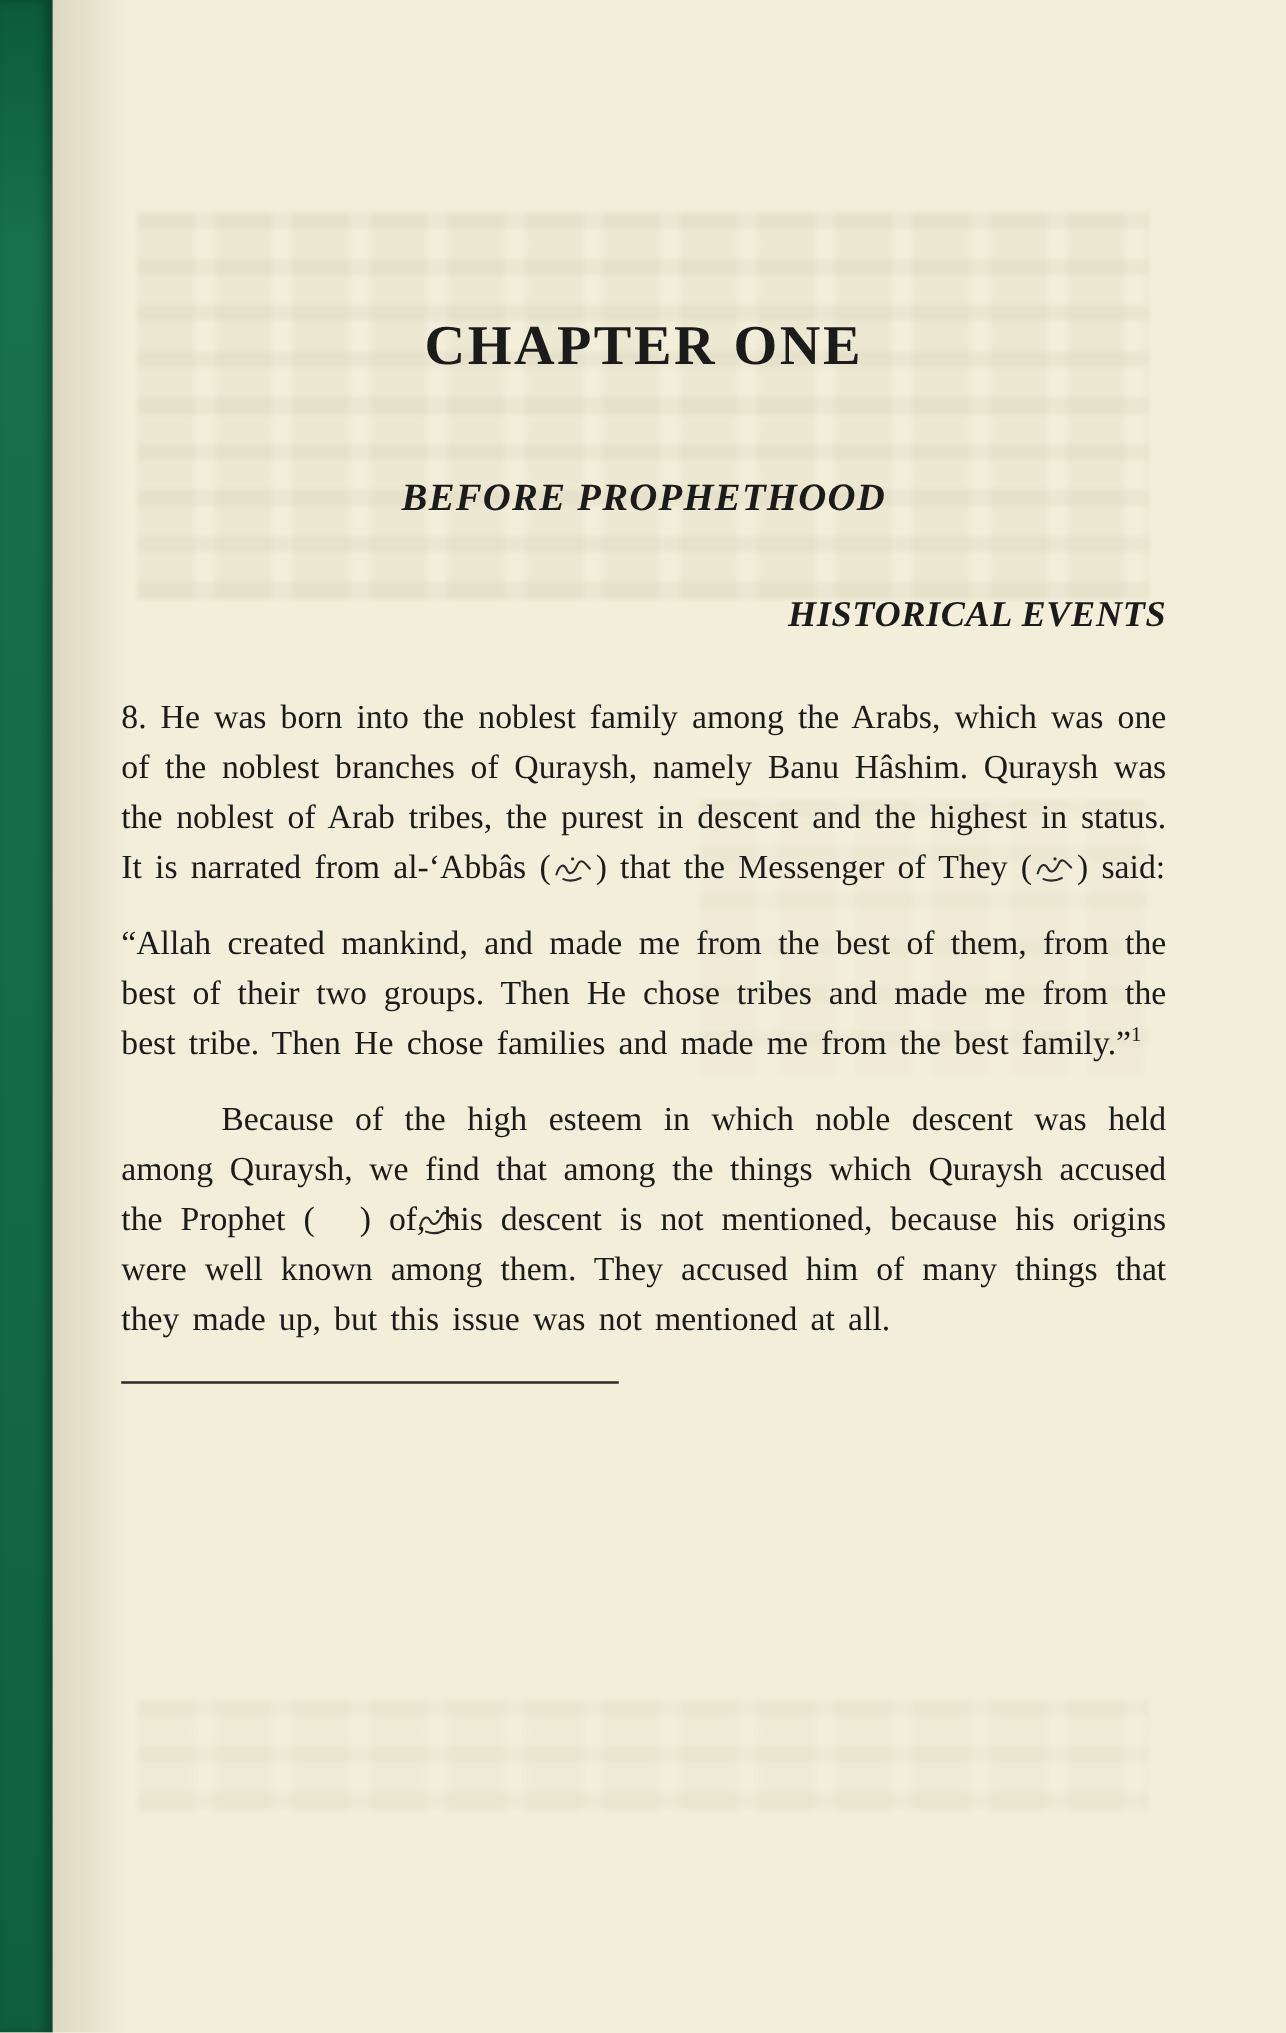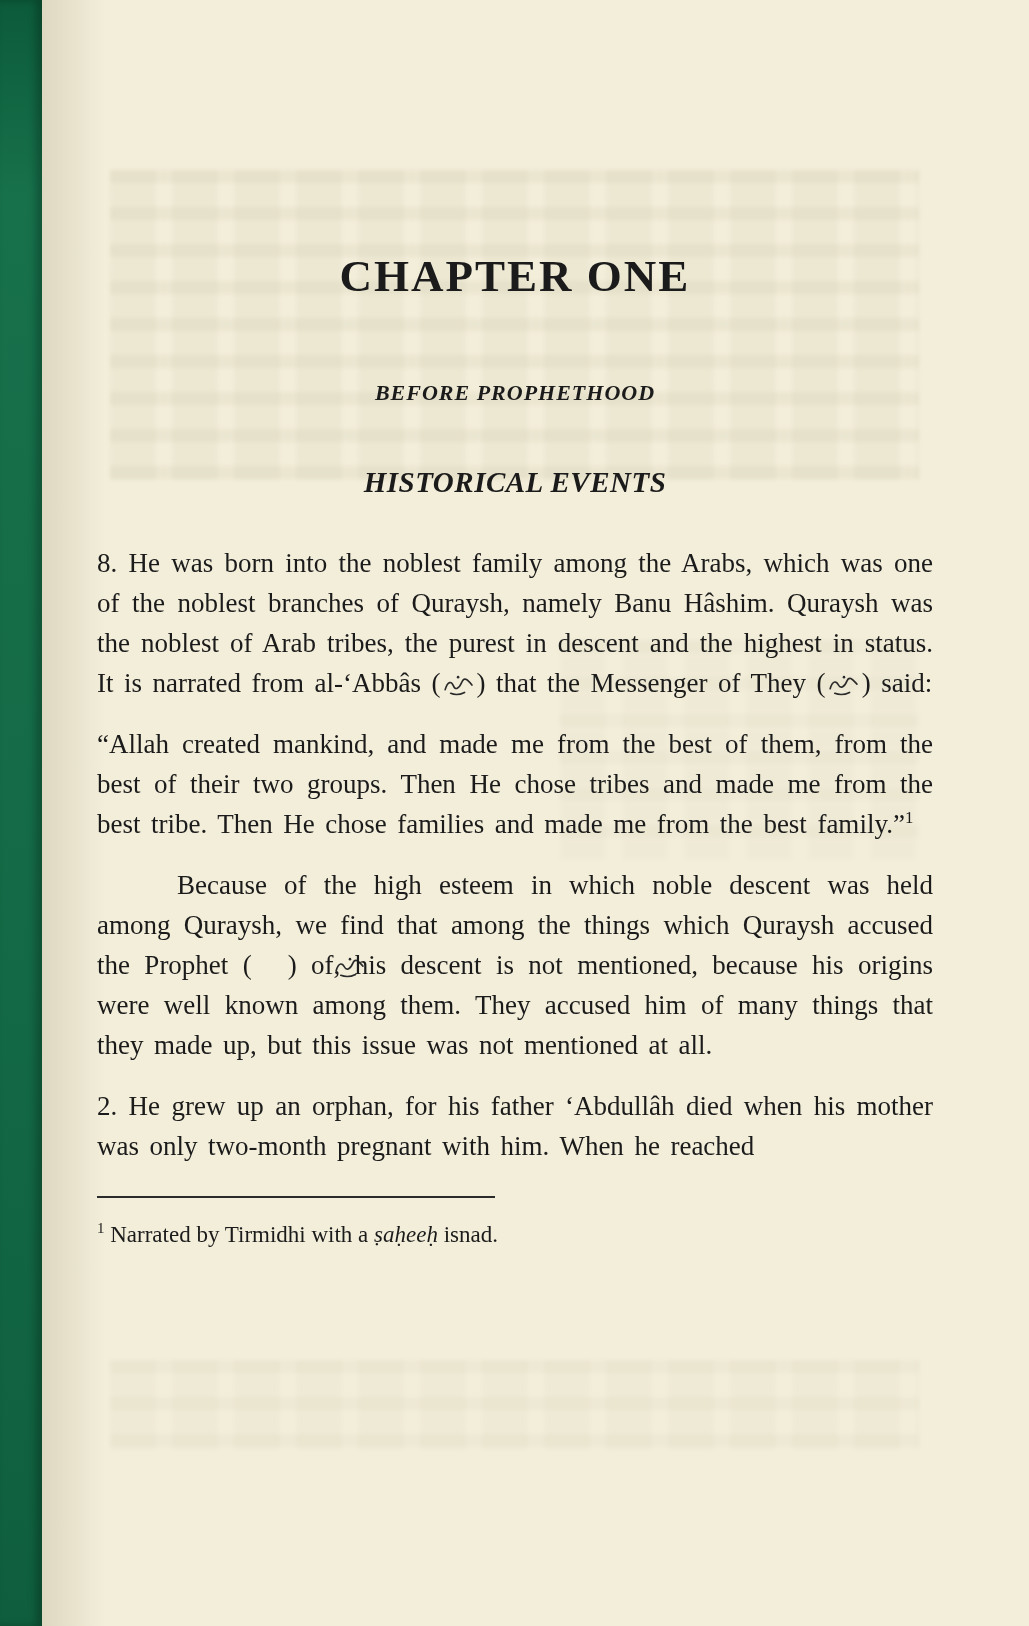--- a/index.html
+++ b/index.html
@@ -45,29 +45,29 @@
   }
 
   h1 {
     margin: 0 0 78px 0;
     font-size: 45px; font-weight: 700;
     letter-spacing: 2px;
     text-align: center;
   }
   h2 {
     margin: 0 0 60px 0;
-    font-size: 22px; font-weight: 700; font-style: italic;
+    font-size: 31px; font-weight: 700; font-style: italic;
     letter-spacing: 1px;
     text-align: center;
   }
   h3 {
     margin: 0 0 44px 0;
     font-size: 29px; font-weight: 700; font-style: italic;
     letter-spacing: 0.5px;
-    text-align: center;
+    text-align: right;
   }
 
   p.body {
     margin: 0 0 21px 0;
     font-size: 27px;
     line-height: 40px;
     text-align: justify;
     word-spacing: 0.14em;
   }
   p.indent { text-indent: 80px; }
@@ -142,20 +142,18 @@
           </svg></span><span>) said:</span></p>
 
     <p class="body"><span>“Allah created mankind, and made me from the best of them, from the best of their two groups. Then He chose tribes and made me from the best tribe. Then He chose families and made me from the best family.”</span><sup class="fnref">1</sup></p>
 
     <p class="body indent"><span>Because of the high esteem in which noble descent was held among Quraysh, we find that among the things which Quraysh accused the Prophet (</span><span class="honorific"><svg viewBox="0 0 36 26" aria-hidden="true">
             <path d="M3 17 C6 7, 10 9, 12 13 S18 16, 21 9 S28 8, 32 12"></path>
             <path d="M8 22 q8 3 16 -1"></path>
             <circle cx="18" cy="4.5" r="1.4"></circle>
           </svg></span><span>) of, his descent is not mentioned, because his origins were well known among them. They accused him of many things that they made up, but this issue was not mentioned at all.</span></p>
 
-    <p class="body">2. He grew up an orphan, for his father ‘Abdullâh died when his mother was only two-month pregnant with him. When he reached</p>
 
     <hr class="footnote-rule">
 
-    <p class="footnote"><sup>1</sup><span> Narrated by Tirmidhi with a </span><i>ṣaḥeeḥ</i><span> isnad.</span></p>
 
   </div>
 </div>
 
 </body></html>

